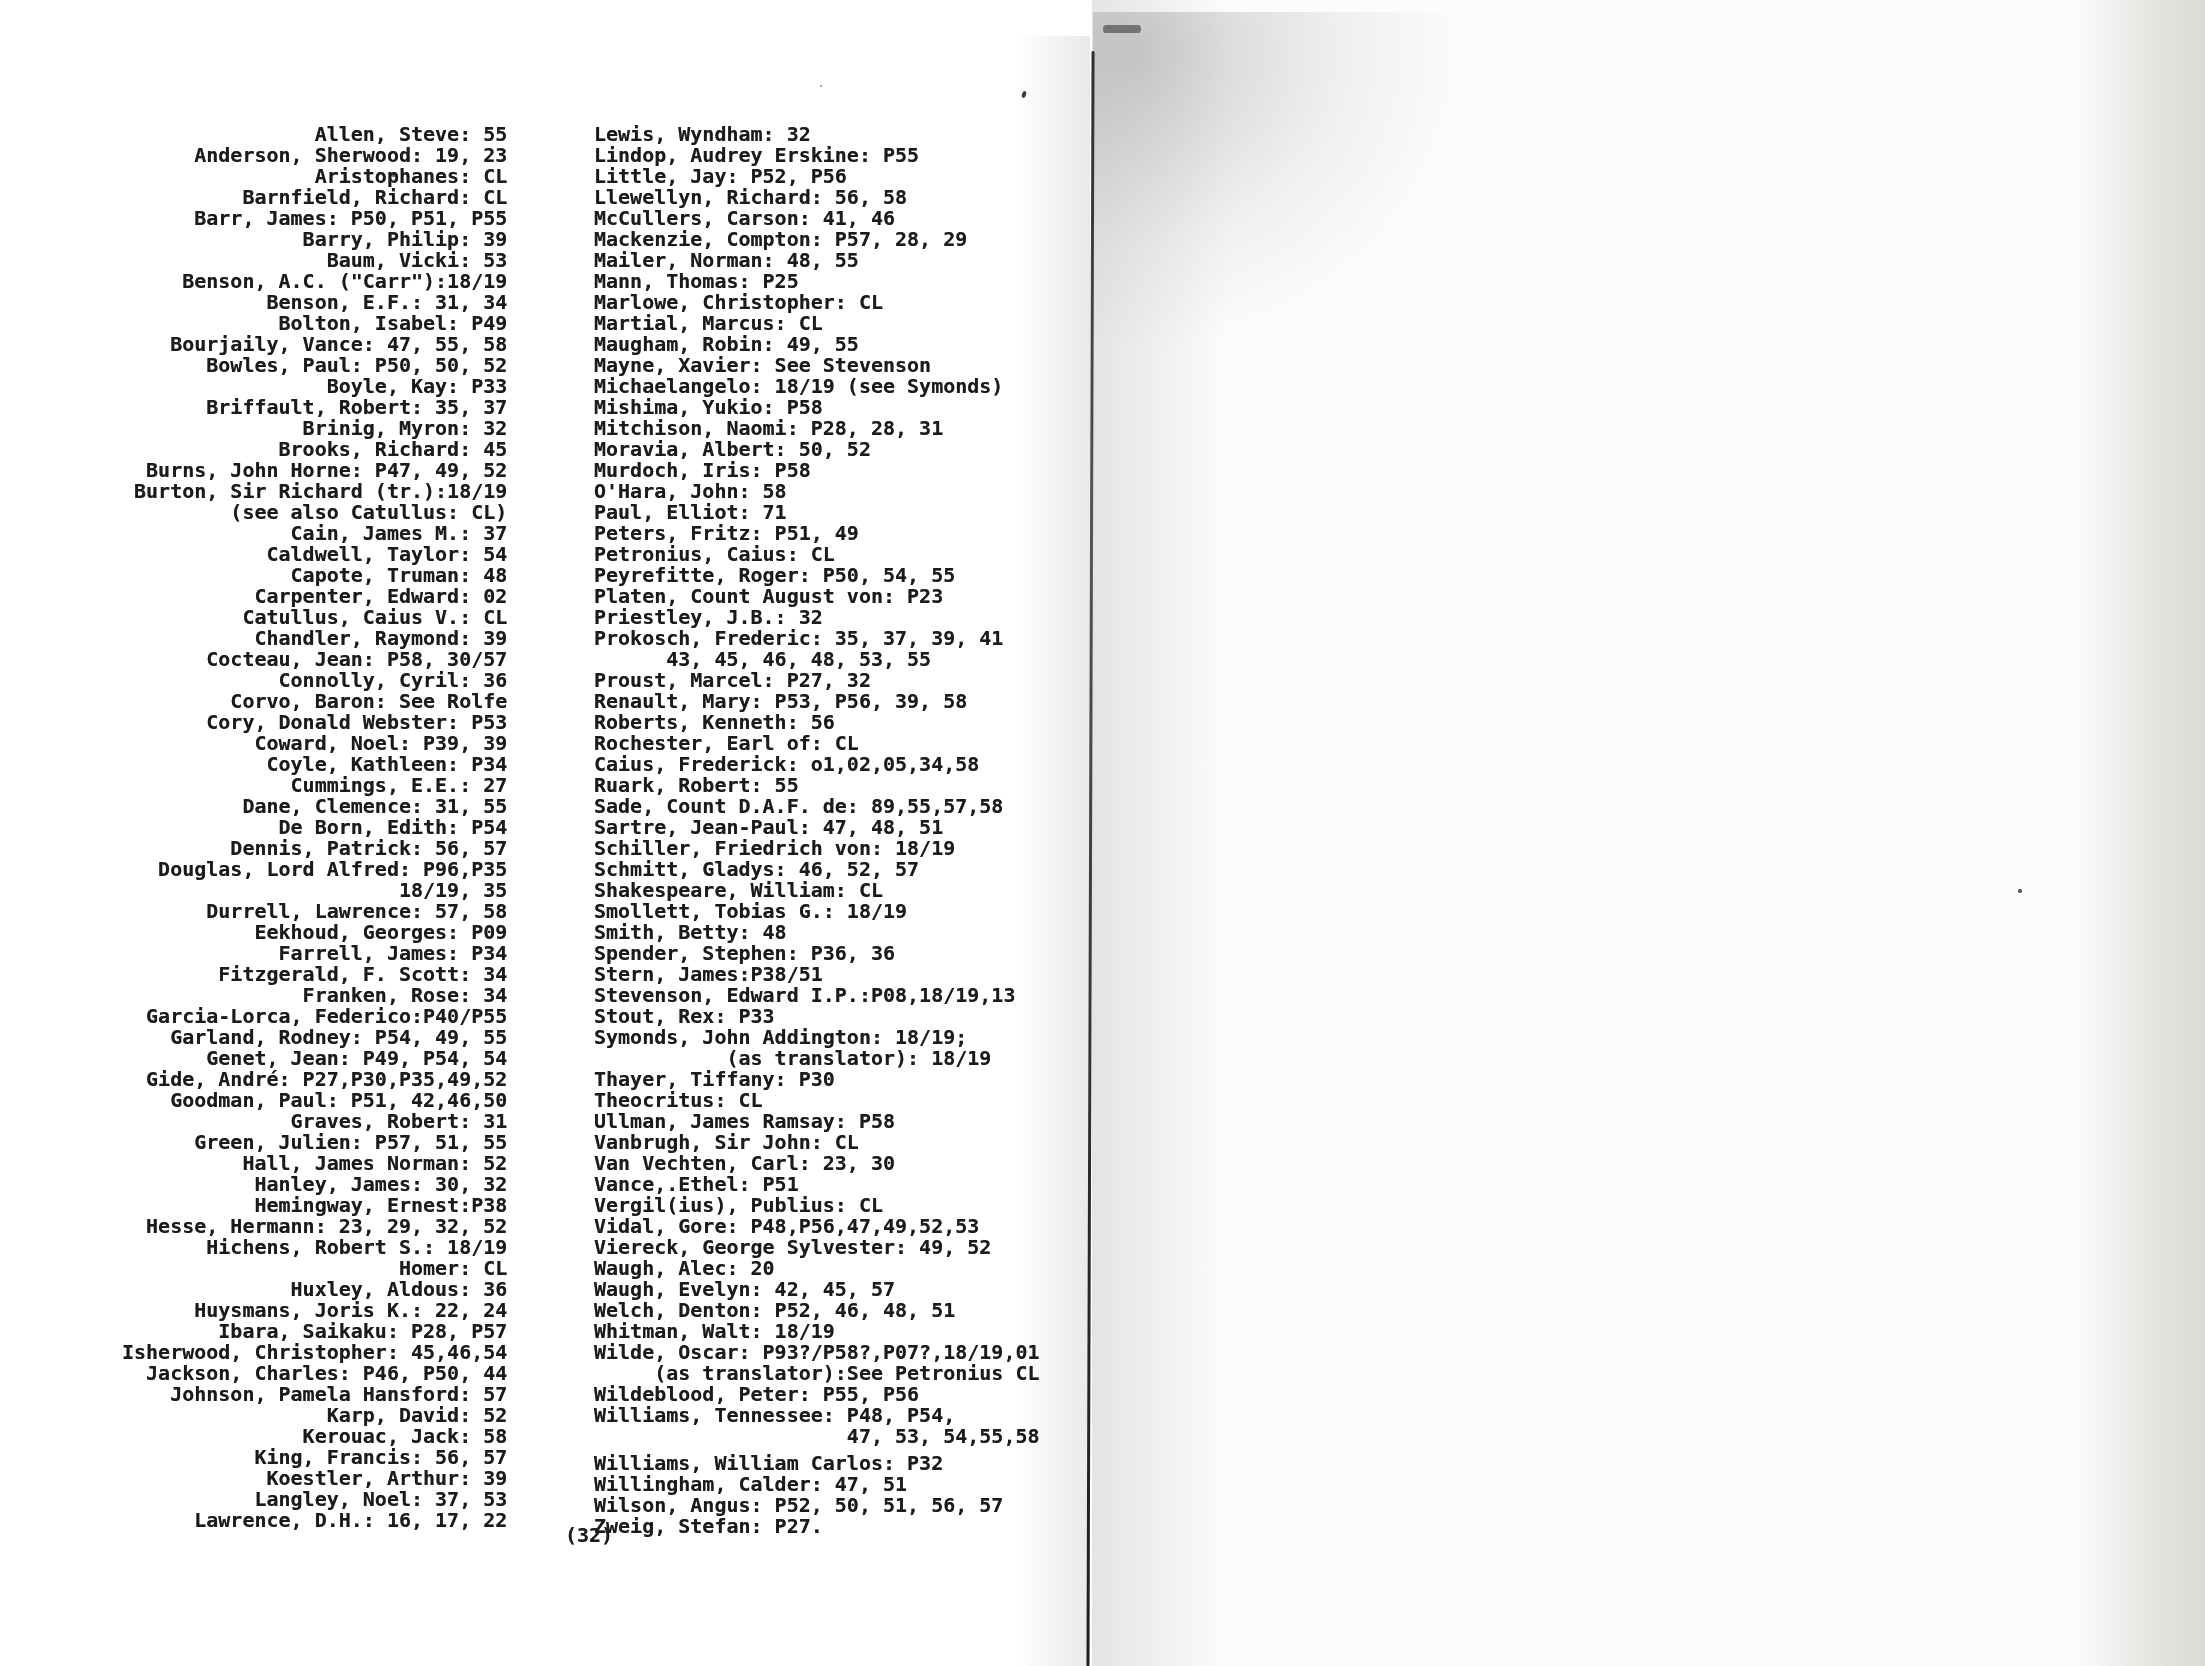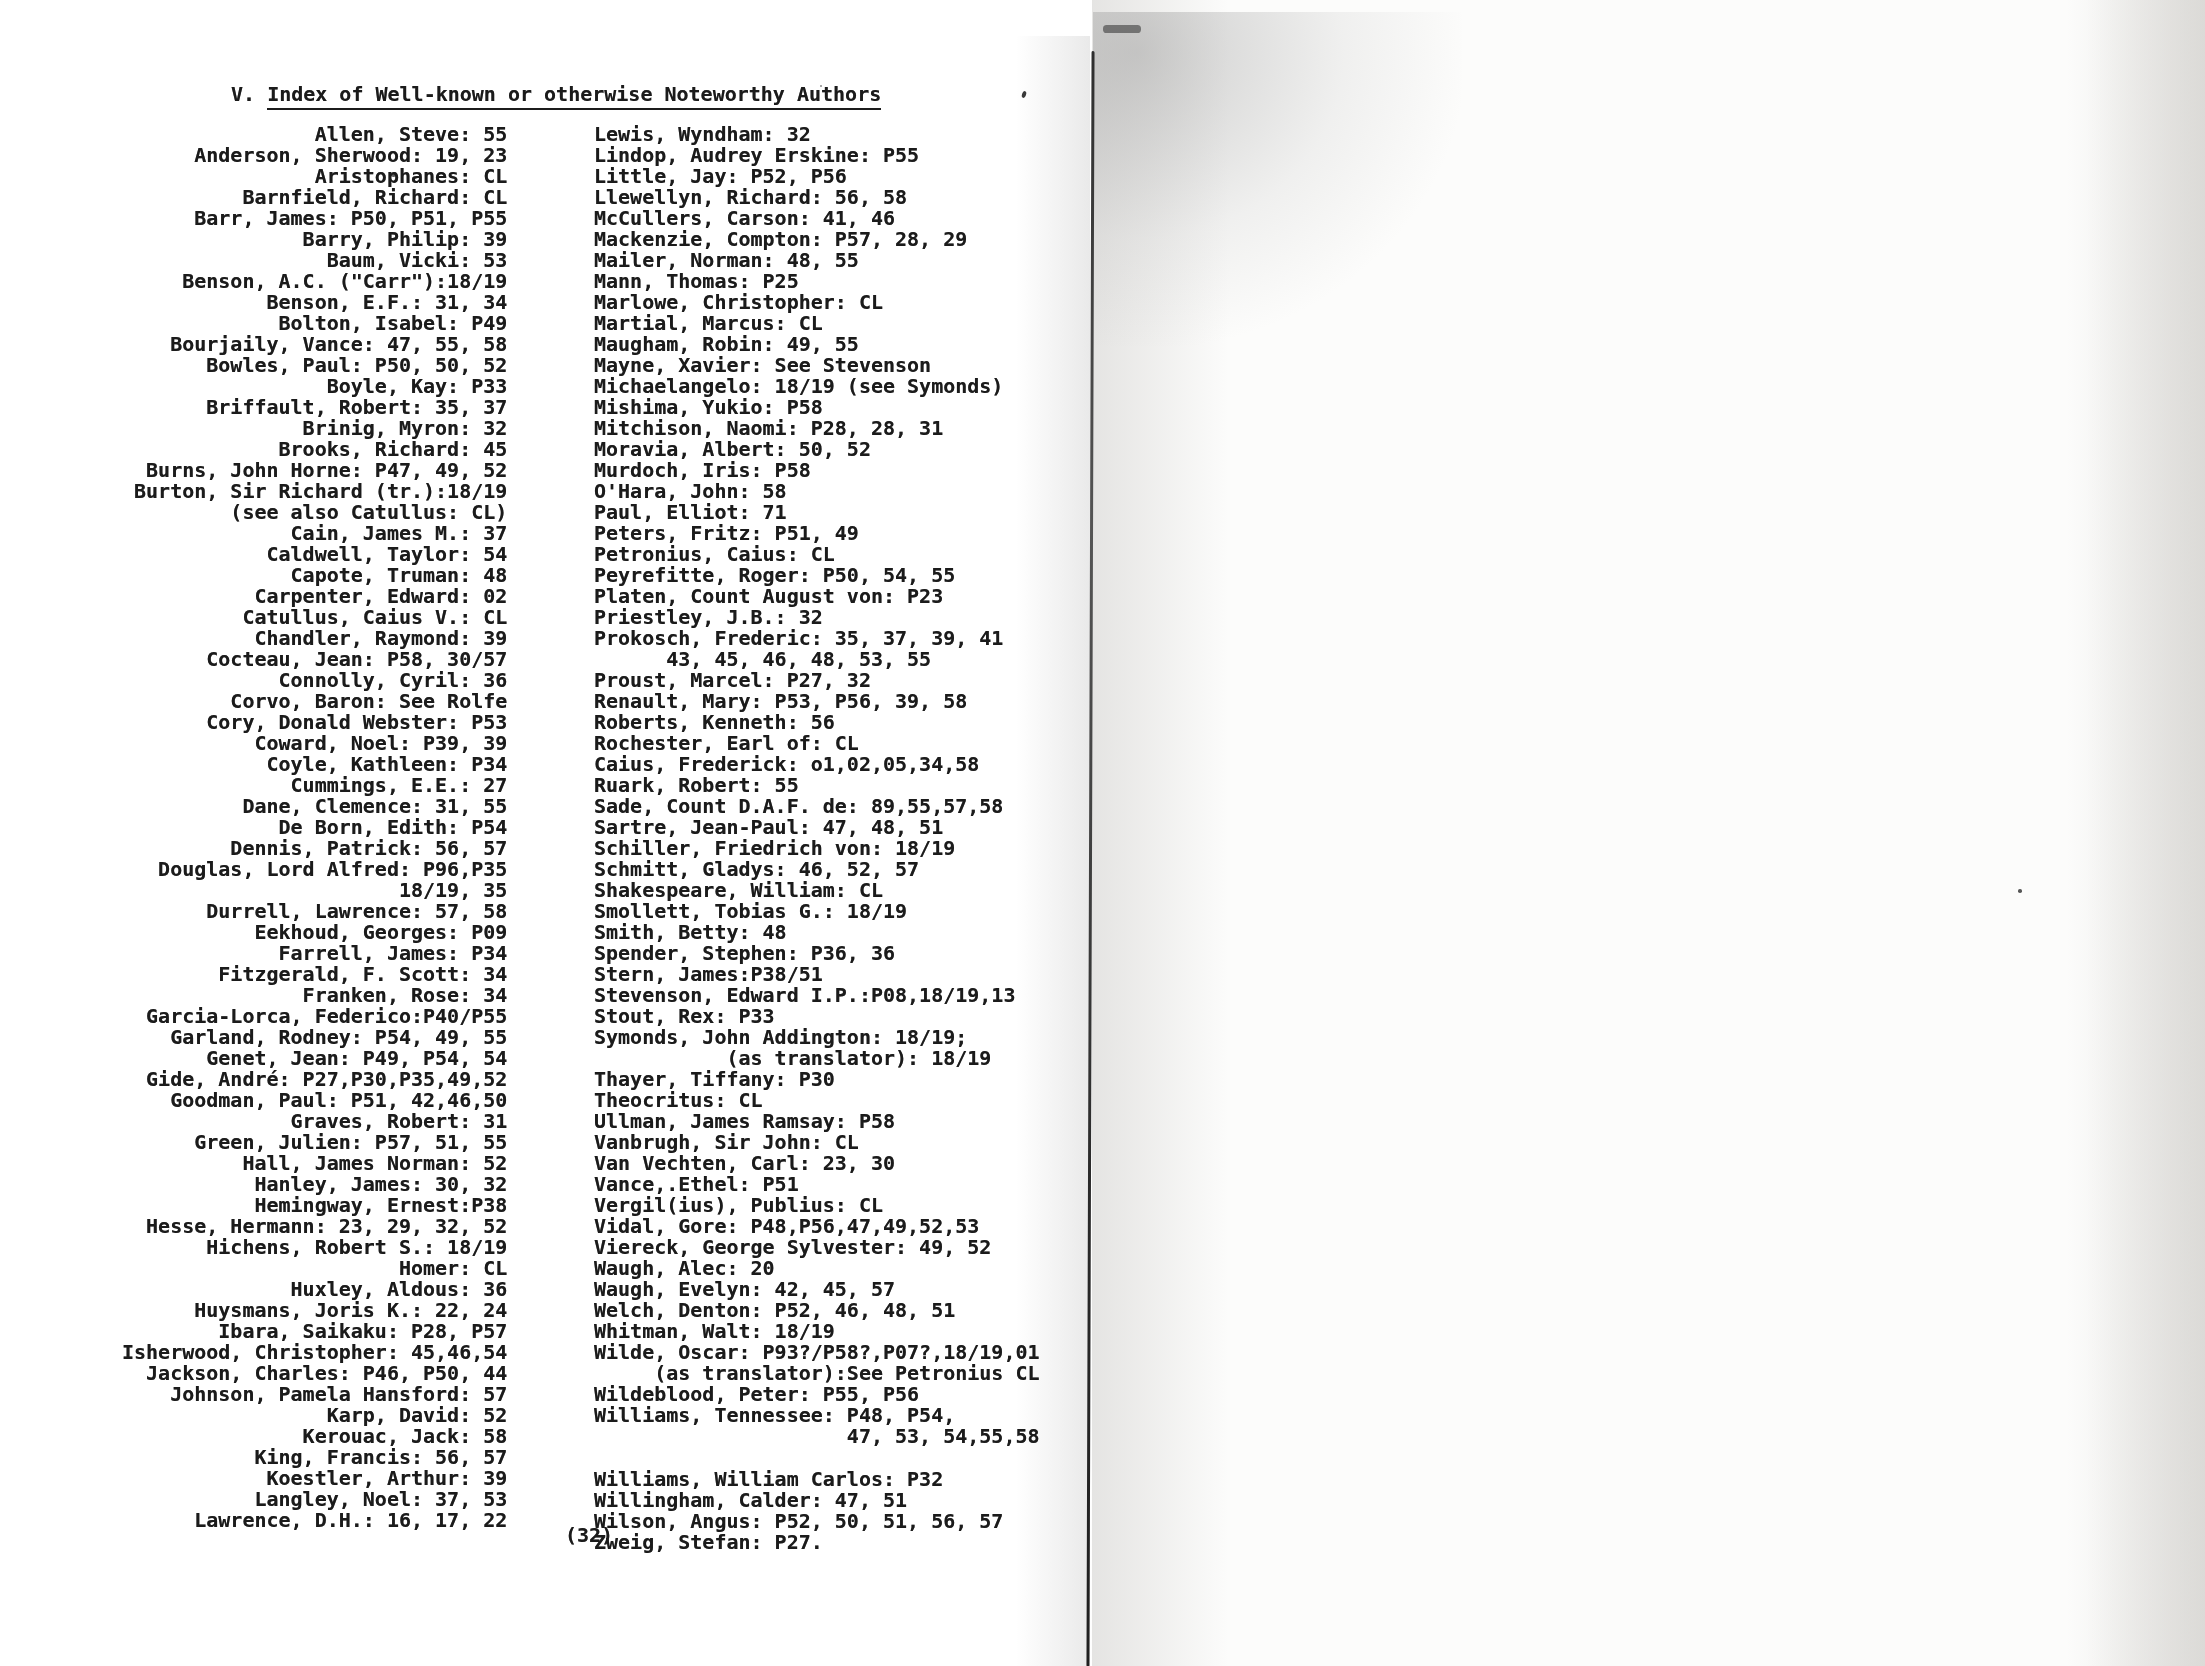--- a/index.html
+++ b/index.html
@@ -12,21 +12,21 @@
   
   .typed{color:#1b1b1b;font-weight:700;text-shadow:0 0 0.6px rgba(20,20,20,.55);}
   .tl{white-space:pre;height:21px;line-height:21px;font-size:20px;}
   
   .doc-title{position:absolute;left:231px;top:82px;font-size:20px;line-height:24px;white-space:pre;}
   .doc-title .underlined{border-bottom:2.4px solid #1c1c1c;padding-bottom:1.8px;}
   
   .col{position:absolute;top:124px;}
   .col-left{left:122px;text-align:right;}
   .col-right{left:594px;}
-  .col-right .tl:nth-child(64){margin-top:22px;}
+  .col-right .tl:nth-child(64){margin-top:6px;}
   
   .page-number{position:absolute;left:565px;top:1523px;font-size:20px;white-space:pre;text-align:center;}
   
   .right-page{
     position:absolute;left:1092px;top:0;width:1113px;height:1667px;
     background:
       linear-gradient(to right, rgba(175,173,170,.30), rgba(255,255,255,0) 137px),
       linear-gradient(to left, rgba(200,198,194,.40), rgba(255,255,255,0) 119px),
       #fcfcfb;
   }
@@ -69,21 +69,20 @@
   <div class="fold-shadow-left"></div>
   <div class="fold-smudge-top"></div>
   <div class="fold-line"></div>
   <div class="fold-streak"></div>
 
   <div class="speck speck-a"></div>
   <div class="speck speck-b"></div>
   <div class="speck speck-c"></div>
   <div class="speck speck-d"></div>
 
-  <div class="doc-title typed"><span>V. </span><span class="underlined">Index of Well-known or otherwise Noteworthy Authors</span></div>
 
   <div class="col col-left typed">
       <div class="tl">Allen, Steve: 55</div>
       <div class="tl">Anderson, Sherwood: 19, 23</div>
       <div class="tl">Aristophanes: CL</div>
       <div class="tl">Barnfield, Richard: CL</div>
       <div class="tl">Barr, James: P50, P51, P55</div>
       <div class="tl">Barry, Philip: 39</div>
       <div class="tl">Baum, Vicki: 53</div>
       <div class="tl">Benson, A.C. ("Carr"):18/19</div>

